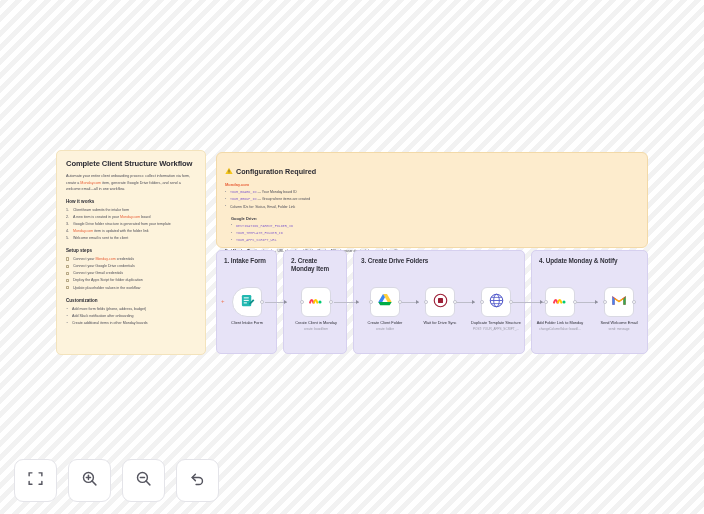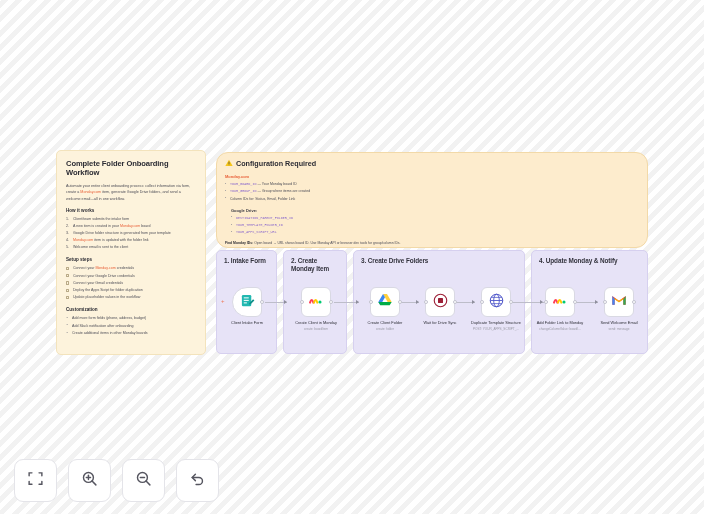--- a/index.html
+++ b/index.html
@@ -87,22 +87,22 @@
   }
   .mlink { color: #e8613a; }
 
   
   #config-panel {
     position: absolute;
     left: 216px; top: 152px;
     width: 432px; height: 96px;
     background: #fdeccd;
     border: 1px solid #f2d9a8;
-    border-radius: 12px;
-    padding: 6px 8px;
+    border-radius: 6px;
+    padding: 14px 8px;
   }
   #config-panel h2 {
     font-size: 7.2px;
     font-weight: bold;
     color: #2c2c34;
     display: flex; align-items: center; gap: 3px;
     margin-bottom: 6px;
   }
   .warn-tri { display: inline-block; line-height: 1; }
   .grp-title {
@@ -230,21 +230,21 @@
     border: 1px solid #e4e4e9;
     border-radius: 9px;
     display: flex; align-items: center; justify-content: center;
     cursor: pointer;
   }
 </style>
 </head>
 <body>
 
 <div id="info-card">
-  <h1>Complete Folder Onboarding Workflow</h1>
+  <h1>Complete Client Structure Workflow</h1>
 
   <div class="intro">
     <span>Automate your entire client onboarding process: collect information</span>
     <span>via form, create a </span><span class="mlink">Monday.com</span><span> item, generate Google Drive folders,</span>
     <span>and send a welcome email—all in one workflow.</span>
   </div>
 
   <div class="sec-title">How it works</div>
   <ul class="olist" id="how-list">
       <li><span class="num">1.</span><span>Client/team submits the intake form</span></li>

